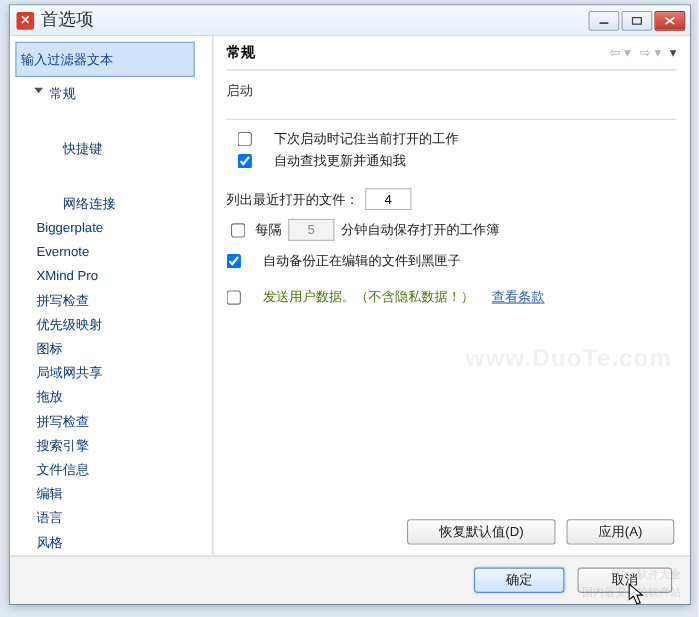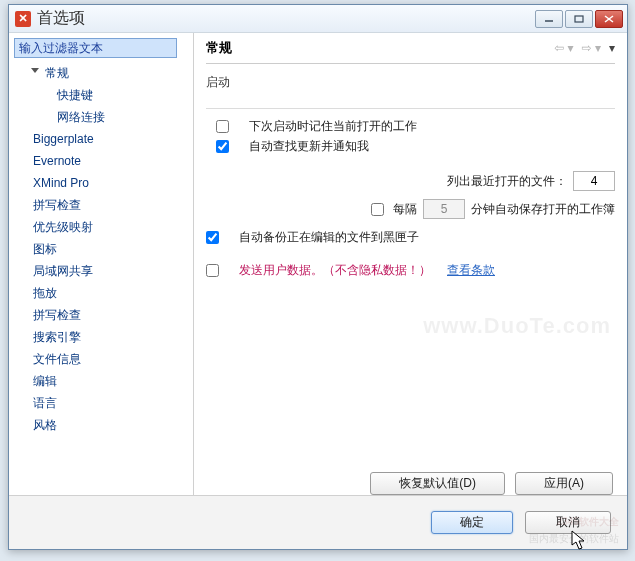--- a/index.html
+++ b/index.html
@@ -70,21 +70,21 @@
   }
   .sidebar {
     width: 185px;
     border-right: 1px solid #d0d0d0;
     background: #fff;
     display:flex;
     flex-direction:column;
   }
   .filter-input {
     margin: 5px 16px 2px 5px;
-    height: 20px;
+    height: 32px;
     border: 1px solid #7aa3d6;
     background: #cfe3fb;
     color: #1a3e9a;
     padding: 0 4px;
     font-size: 12px;
     outline: none;
   }
   .filter-input::selection { background:#2d68d8; color:#fff;}
   .tree {
     flex:1;
@@ -105,21 +105,21 @@
   }
   .tree-item.selected::before {
     content: "";
     position:absolute;
     left: 22px; top: 6px;
     width:0;height:0;
     border-left:4px solid transparent;
     border-right:4px solid transparent;
     border-top:5px solid #555;
   }
-  .tree-sub { padding-left: 48px; }
+  .tree-sub { padding-left: 48px; margin-top: 28px; }
   .main {
     flex: 1;
     position: relative;
     padding: 6px 12px 6px 12px;
     overflow: hidden;
   }
   .main-header {
     display:flex;
     align-items:center;
     border-bottom: 1px solid #ccc;
@@ -161,37 +161,36 @@
   .chk-row input[type=checkbox] {
     width:13px;height:13px;
     margin:0 4px 0 0;
   }
   .inline-row {
     display:flex;
     align-items:center;
     gap:6px;
     margin: 8px 0;
     color:#222;
-    justify-content:flex-end;
   }
   .txt-num {
     width: 42px;
     height: 20px;
     border:1px solid #b5b5b5;
     text-align:center;
     font-size:12px;
     background:#fff;
   }
   .txt-num:disabled { background:#f3f3f3; color:#888;}
   .link {
     color:#2a66c4;
     text-decoration: underline;
     cursor:pointer;
   }
-  .muted { color:#be185d; }
+  .muted { color:#4d7c0f; }
   .main-buttons {
     position:absolute;
     right: 14px;
     bottom: 10px;
     display:flex;
     gap: 10px;
   }
   .btn {
     min-width: 86px;
     height: 23px;
@@ -199,21 +198,21 @@
     border-radius: 3px;
     background: linear-gradient(#fdfdfd,#eaeaea);
     font-size: 12px;
     padding: 0 28px;
     cursor:pointer;
     color:#222;
   }
   .footer {
     position:absolute;
     left:0; right:0; bottom:0;
-    height: 54px;
+    height: 44px;
     border-top: 1px solid #d0d0d0;
     background: #f3f3f3;
     display:flex;
     align-items:center;
     justify-content:flex-end;
     padding: 0 16px;
     gap: 12px;
   }
   .btn.primary {
     border-color:#5a8ed0;

